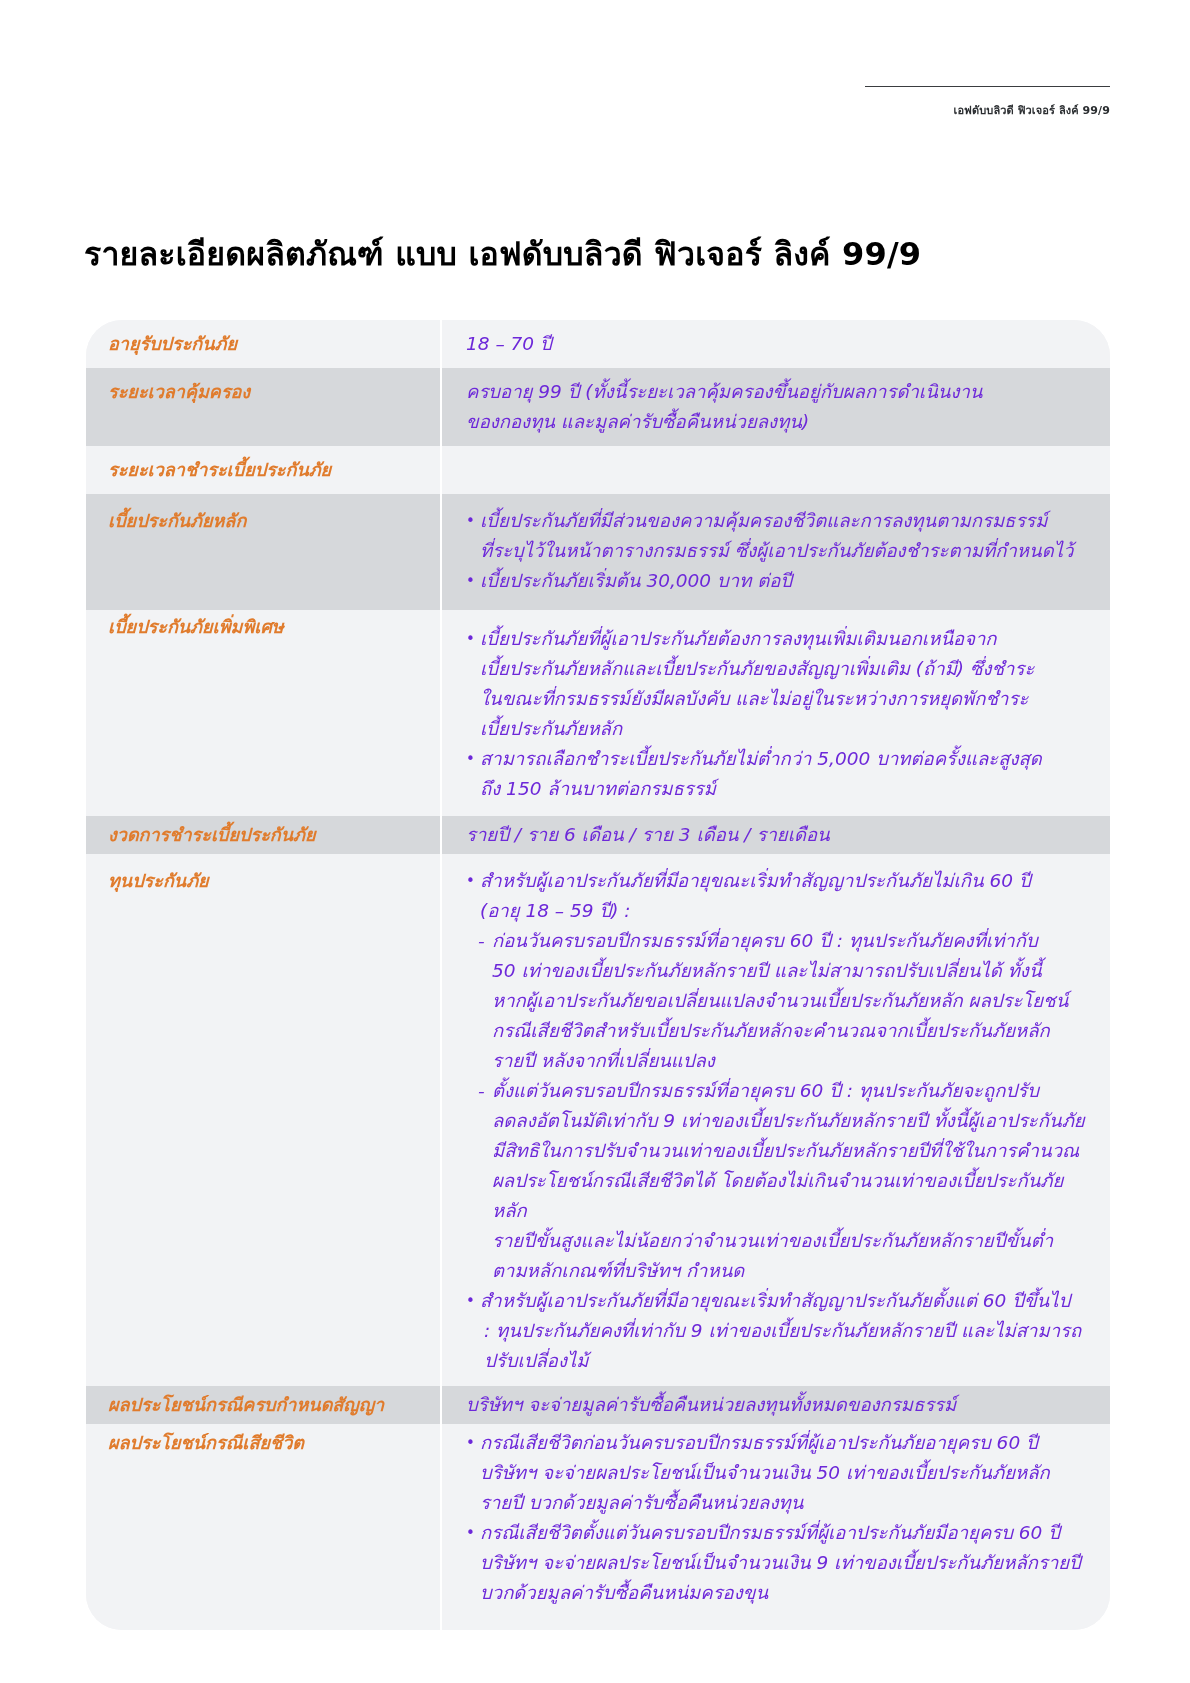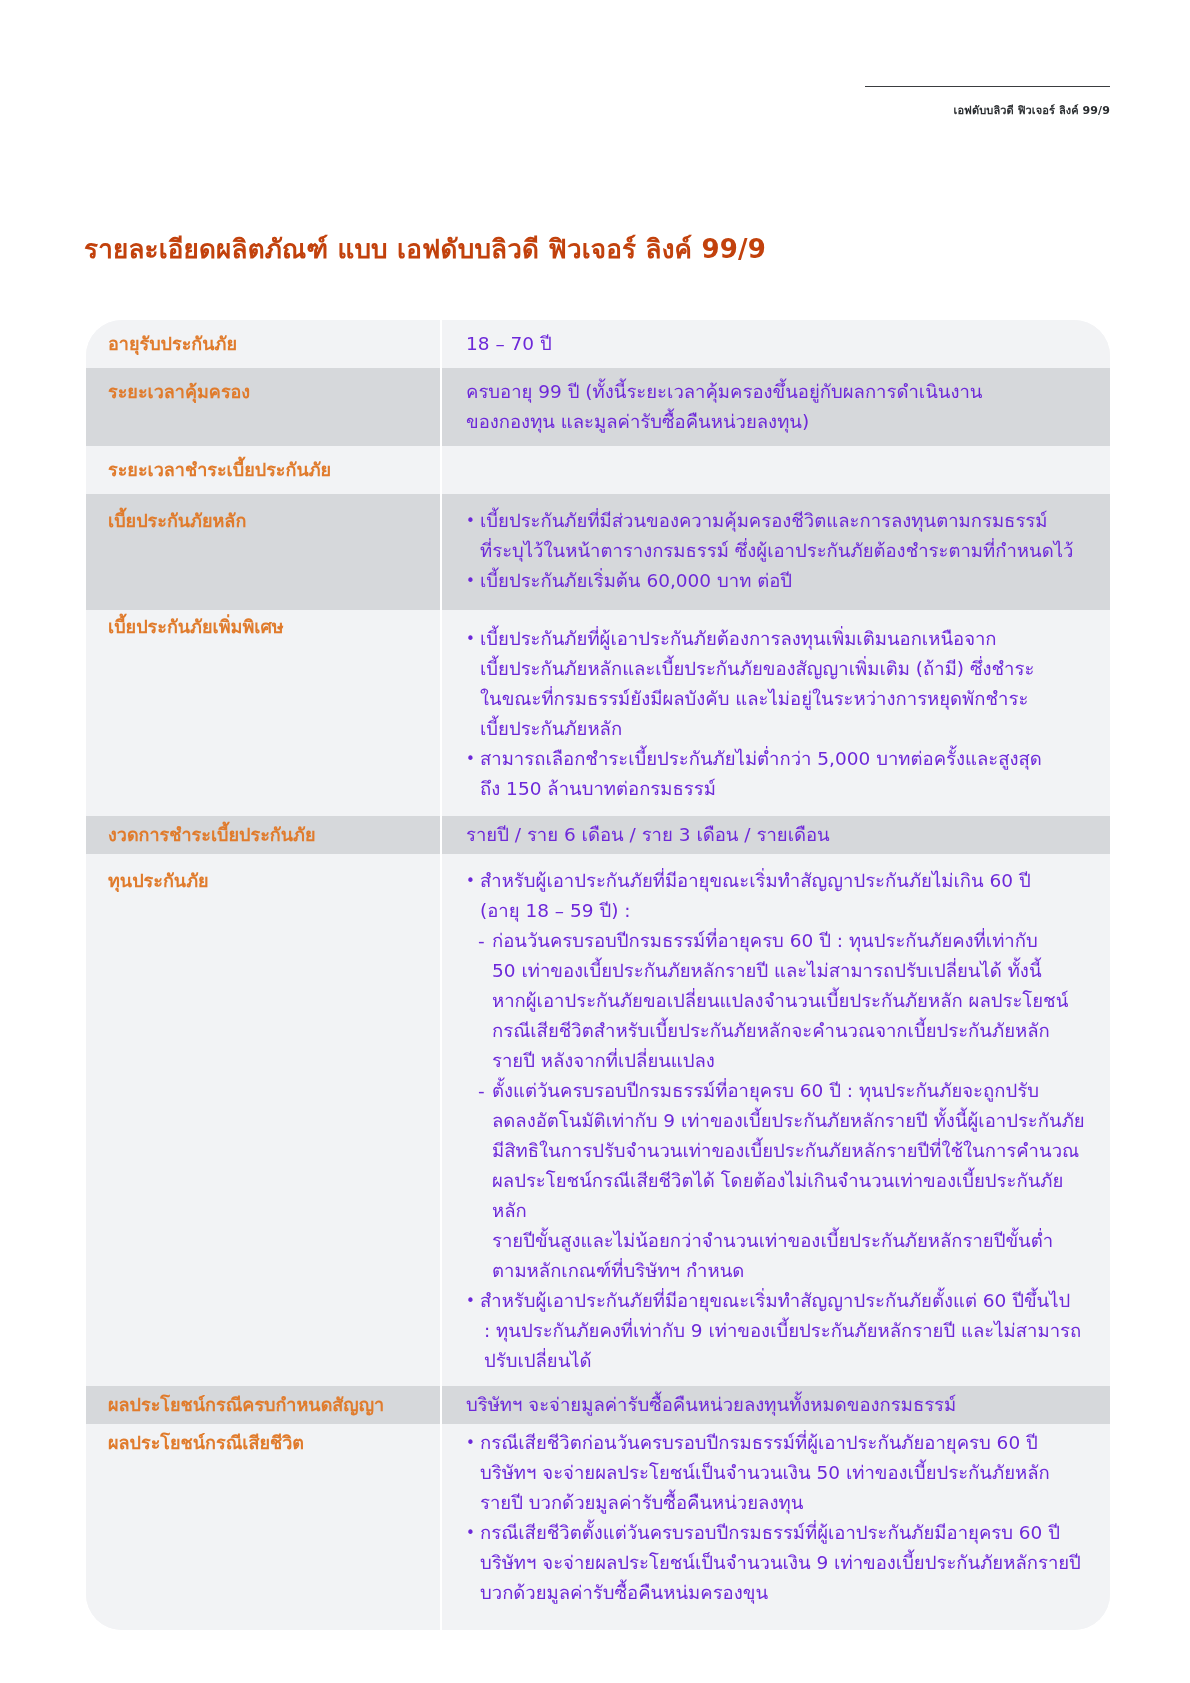--- a/index.html
+++ b/index.html
@@ -12,30 +12,31 @@
     position: absolute; top: 86px; left: 865px; width: 245px;
     border-top: 1.5px solid #3a3d40;
     padding-top: 14px;
     text-align: right;
     font-size: 11px; font-weight: bold; color: #2b2e31;
     letter-spacing: 0.1px;
   }
   .page-title {
     position: absolute; top: 228px; left: 84px; width: 1030px;
     margin: 0;
-    font-size: 26px; font-weight: bold; color: #c2410c;
+    font-size: 32px; font-weight: bold; color: #000000;
     letter-spacing: 0.2px; white-space: nowrap;
   }
   .product-table {
     position: absolute; top: 320px; left: 86px; width: 1024px;
     border-radius: 36px; overflow: hidden;
     background: #f2f3f5;
   }
   .row {
     display: flex;
+    font-style: italic;
   }
   .row.shade { background: #d6d8db; }
   .row.light { background: #f2f3f5; }
   .cell-label {
     width: 356px; box-sizing: border-box;
     padding: 0 10px 0 22px;
     border-right: 2px solid #ffffff;
     font-size: 18px; font-weight: bold; color: #e07b2c;
     line-height: 30px;
   }
@@ -90,21 +91,21 @@
   </div>
 
   <div class="row shade">
     <div class="cell-label pad-top pad-bot" style="padding-top:12px">เบี้ยประกันภัยหลัก</div>
     <div class="cell-value pad-top pad-bot" style="padding-top:12px;padding-bottom:14px">
       <div class="bullet">
         <span class="line">เบี้ยประกันภัยที่มีส่วนของความคุ้มครองชีวิตและการลงทุนตามกรมธรรม์</span>
         <span class="line">ที่ระบุไว้ในหน้าตารางกรมธรรม์ ซึ่งผู้เอาประกันภัยต้องชำระตามที่กำหนดไว้</span>
       </div>
       <div class="bullet">
-        <span class="line">เบี้ยประกันภัยเริ่มต้น 60,000 บาท ต่อปี</span>
+        <span class="line">เบี้ยประกันภัยเริ่มต้น 30,000 บาท ต่อปี</span>
       </div>
     </div>
   </div>
 
   <div class="row light">
     <div class="cell-label" style="padding-top:2px">เบี้ยประกันภัยเพิ่มพิเศษ</div>
     <div class="cell-value" style="padding-top:14px;padding-bottom:12px">
       <div class="bullet">
         <span class="line">เบี้ยประกันภัยที่ผู้เอาประกันภัยต้องการลงทุนเพิ่มเติมนอกเหนือจาก</span>
         <span class="line">เบี้ยประกันภัยหลักและเบี้ยประกันภัยของสัญญาเพิ่มเติม (ถ้ามี) ซึ่งชำระ</span>
@@ -143,21 +144,21 @@
           <span class="line">ลดลงอัตโนมัติเท่ากับ 9 เท่าของเบี้ยประกันภัยหลักรายปี  ทั้งนี้ผู้เอาประกันภัย</span>
           <span class="line">มีสิทธิในการปรับจำนวนเท่าของเบี้ยประกันภัยหลักรายปีที่ใช้ในการคำนวณ</span>
           <span class="line">ผลประโยชน์กรณีเสียชีวิตได้ โดยต้องไม่เกินจำนวนเท่าของเบี้ยประกันภัยหลัก</span>
           <span class="line">รายปีขั้นสูงและไม่น้อยกว่าจำนวนเท่าของเบี้ยประกันภัยหลักรายปีขั้นต่ำ</span>
           <span class="line">ตามหลักเกณฑ์ที่บริษัทฯ กำหนด</span>
         </div>
       </div>
       <div class="bullet">
         <span class="line">สำหรับผู้เอาประกันภัยที่มีอายุขณะเริ่มทำสัญญาประกันภัยตั้งแต่ 60 ปีขึ้นไป</span>
         <span class="line" style="padding-left:4px">: ทุนประกันภัยคงที่เท่ากับ 9 เท่าของเบี้ยประกันภัยหลักรายปี และไม่สามารถ</span>
-        <span class="line" style="padding-left:4px">ปรับเปลี่ยนได้</span>
+        <span class="line" style="padding-left:4px">ปรับเปลี่องไม้</span>
       </div>
     </div>
   </div>
 
   <div class="row shade">
     <div class="cell-label" style="padding-top:4px;padding-bottom:4px">ผลประโยชน์กรณีครบกำหนดสัญญา</div>
     <div class="cell-value" style="padding-top:4px;padding-bottom:4px">
       <span class="line">บริษัทฯ จะจ่ายมูลค่ารับซื้อคืนหน่วยลงทุนทั้งหมดของกรมธรรม์</span>
     </div>
   </div>

